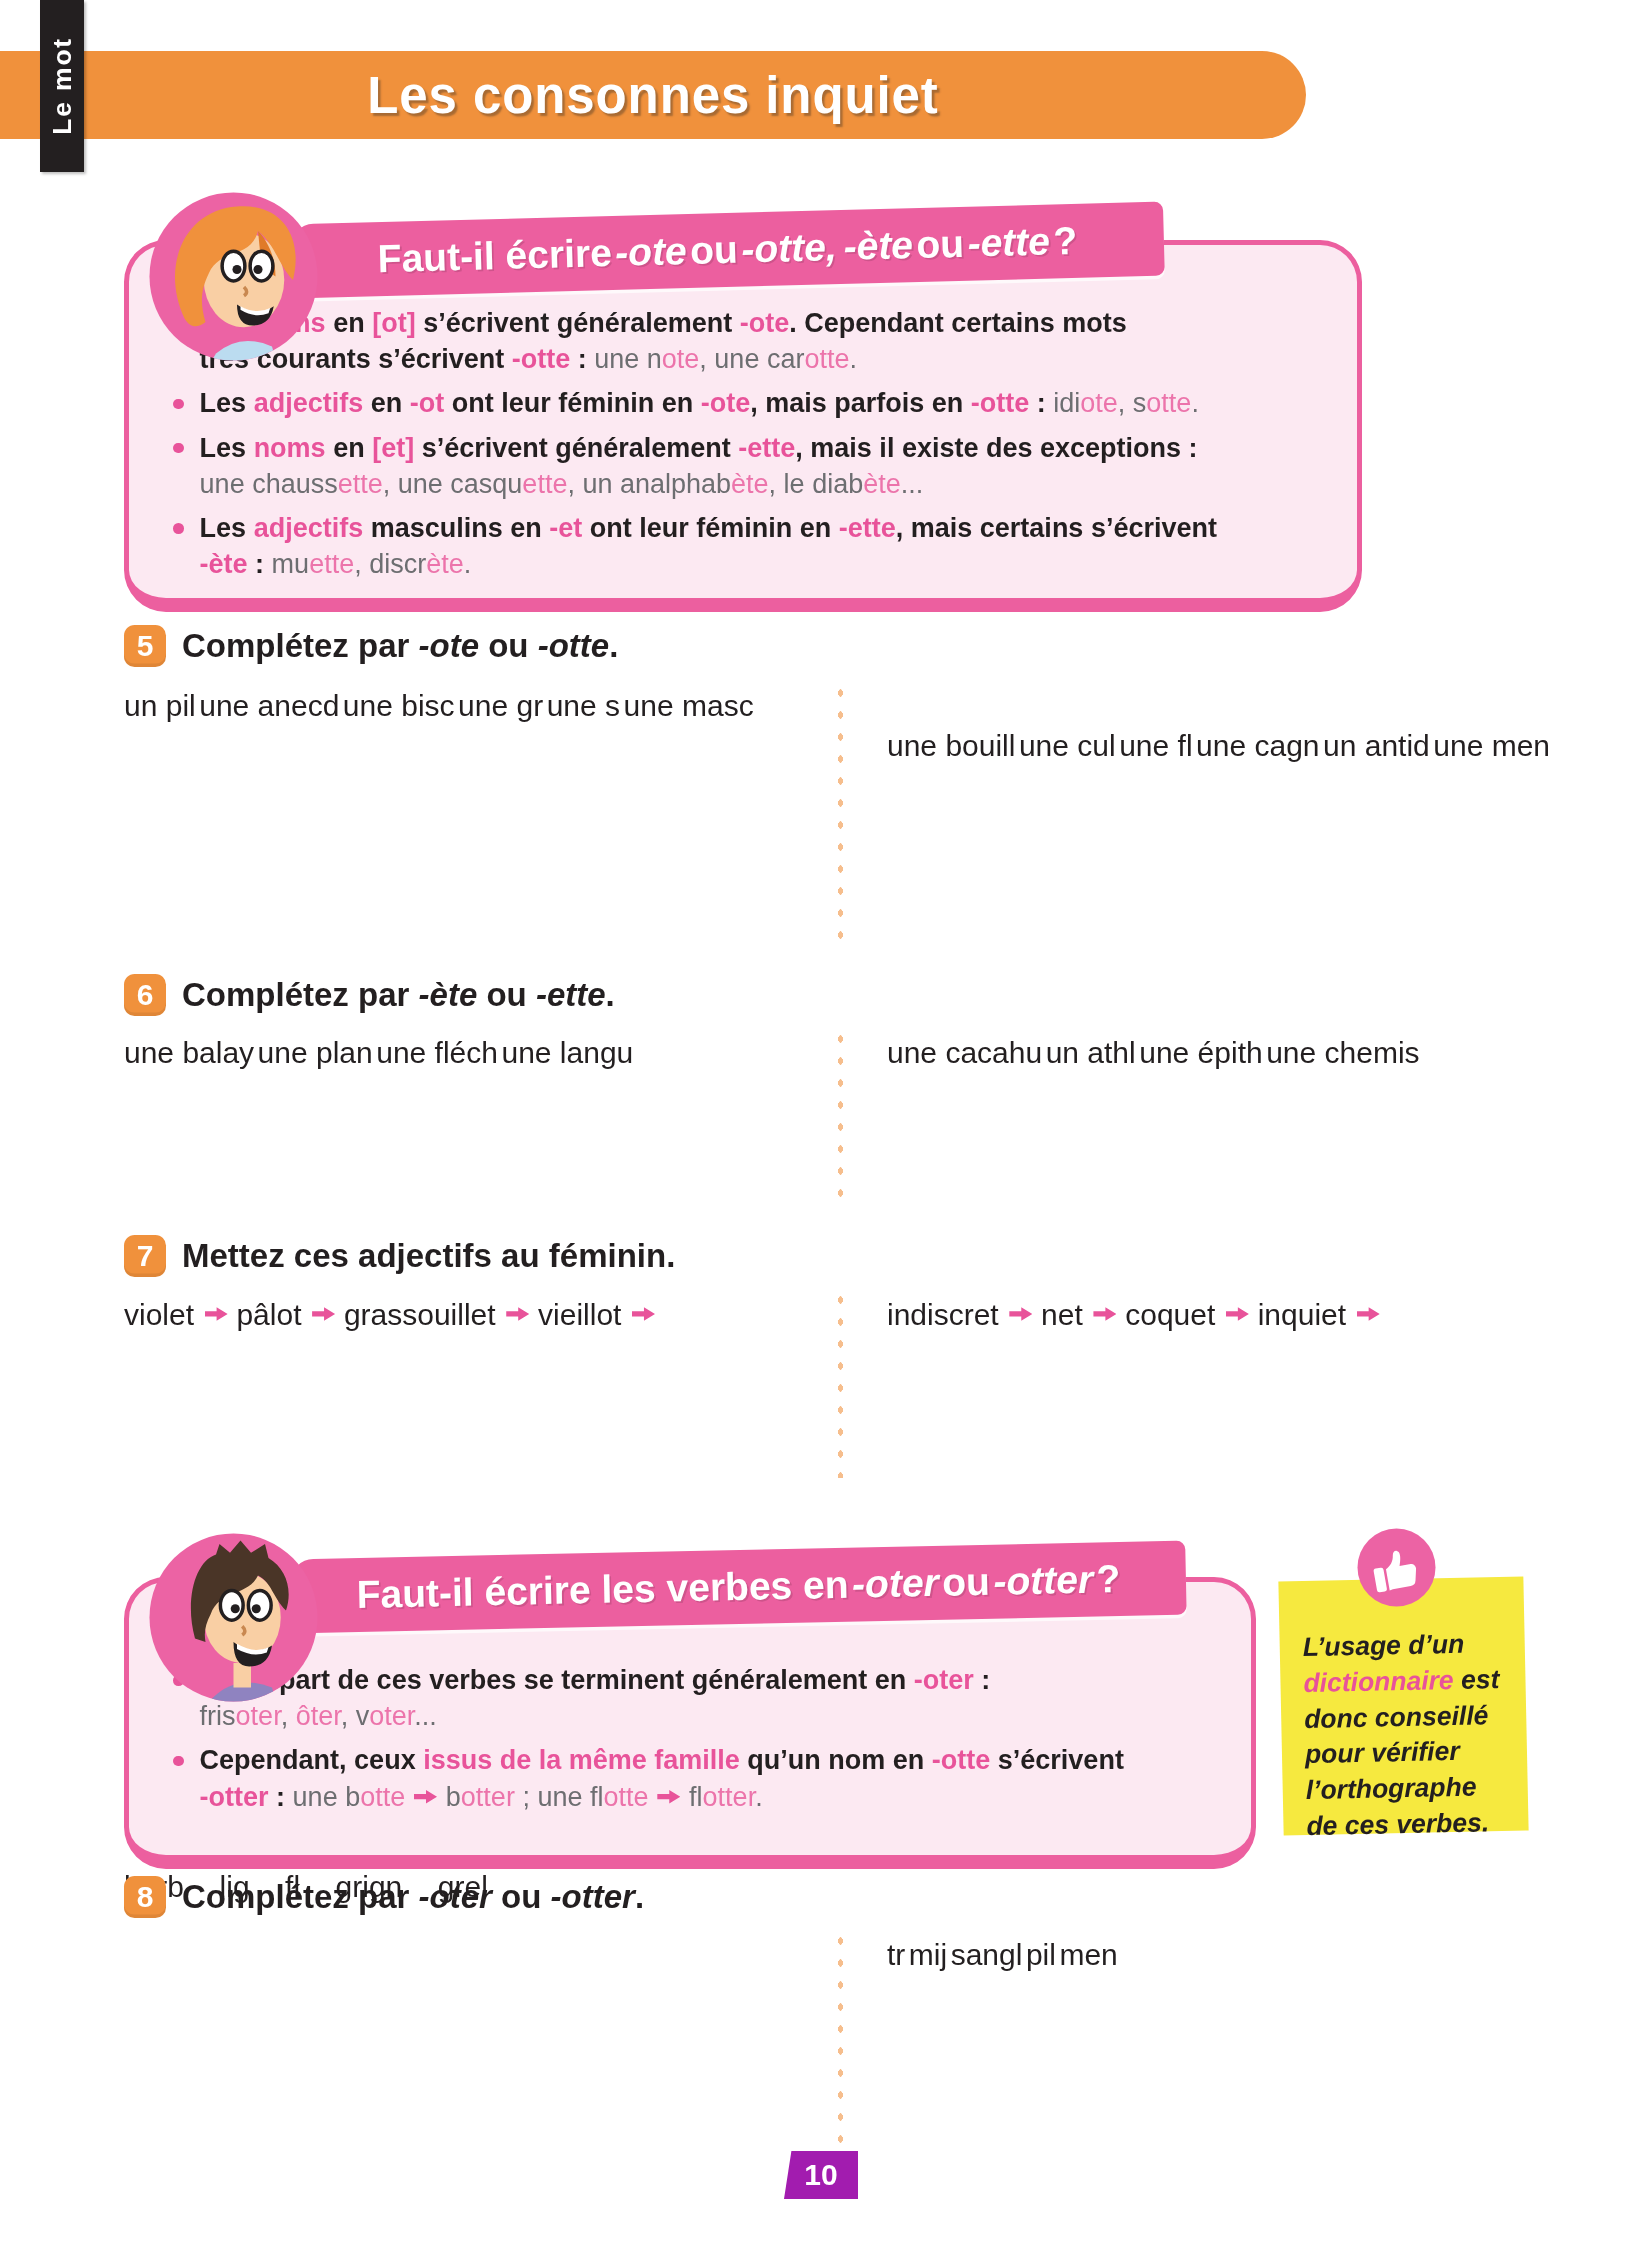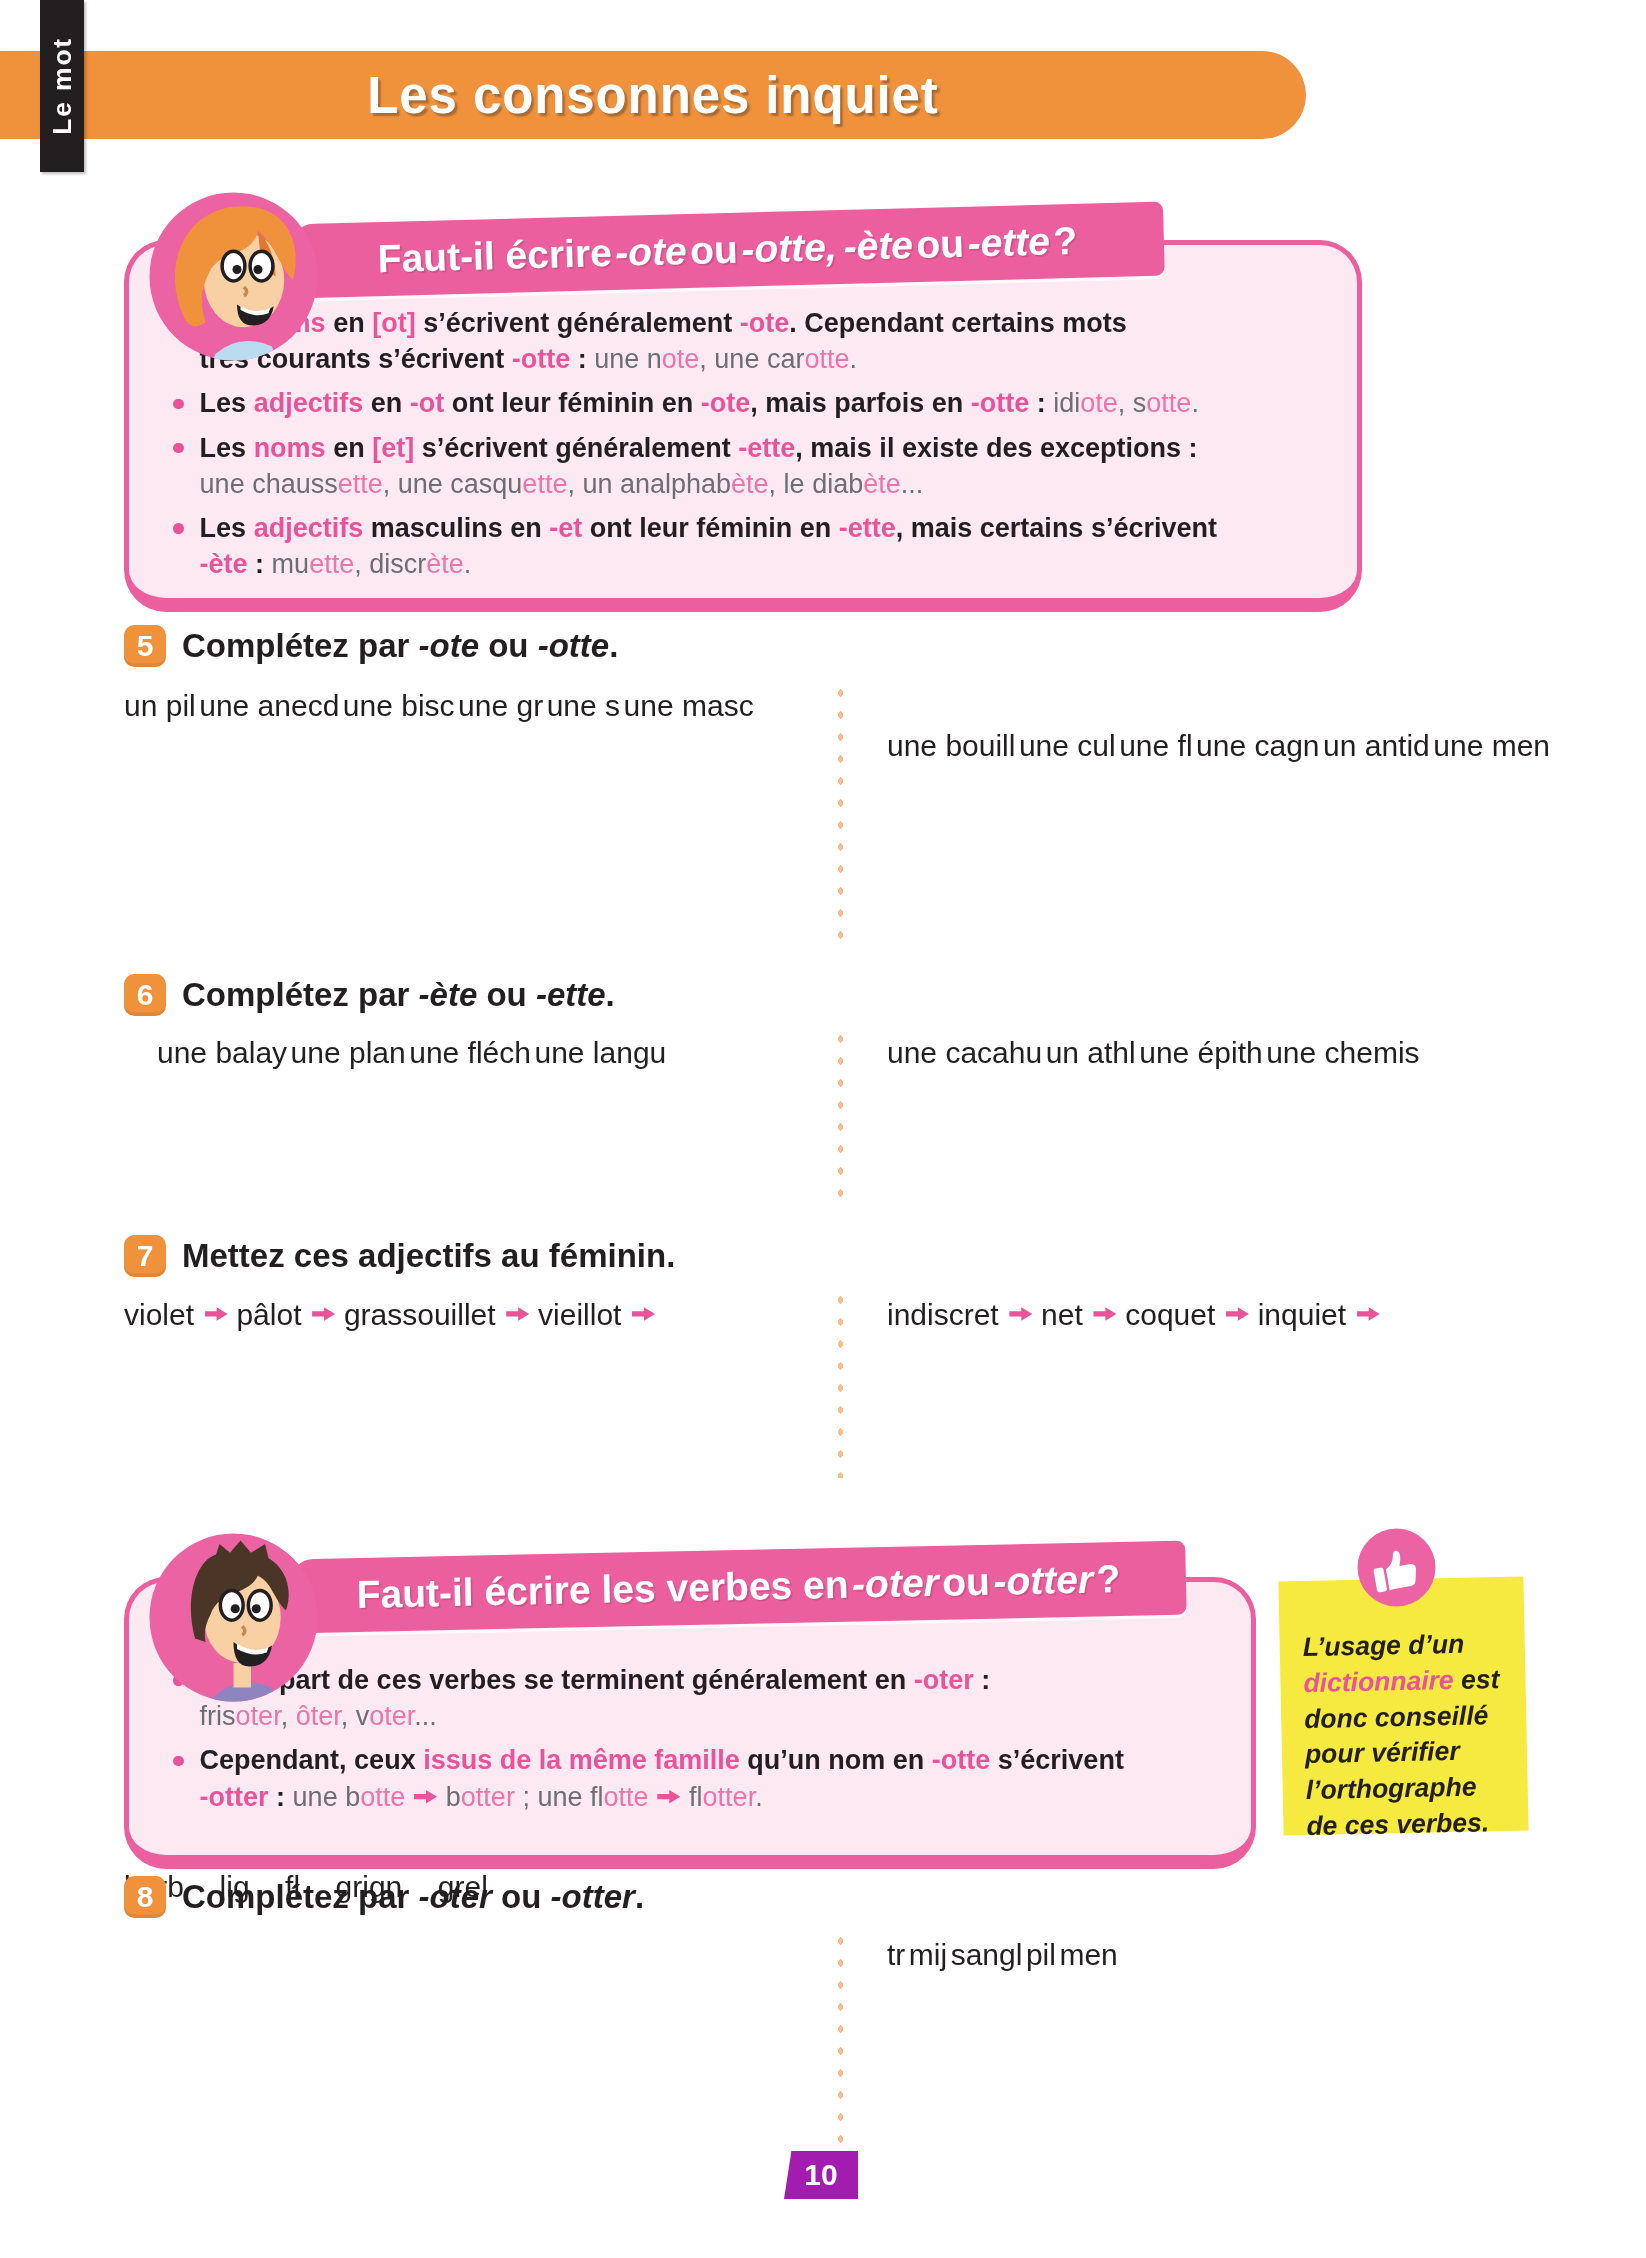--- a/index.html
+++ b/index.html
@@ -202,21 +202,21 @@
         <span class="row-label">une men</span>
         <span class="answer-line"></span>
       </div>
     </div>
   <div class="divider" style="left:835px;top:686px;height:265px;"></div>
 
   <div class="ex-header" style="left:124px;top:974px;">
     <div class="ex-badge">6</div>
     <div class="ex-title"><span class="seg-b">Complétez par </span><span class="seg-bi">-ète</span><span class="seg-b"> ou </span><span class="seg-bi">-ette</span><span class="seg-b">.</span></div>
   </div>
-  <div class="rows" style="left:124px;top:1023px;width:678px;margin-left:33px;">
+  <div class="rows" style="left:124px;top:1023px;width:678px;">
       <div class="xrow">
         <span class="row-label">une balay</span>
         <span class="answer-line"></span>
       </div>
       <div class="xrow">
         <span class="row-label">une plan</span>
         <span class="answer-line"></span>
       </div>
       <div class="xrow">
         <span class="row-label">une fléch</span>

